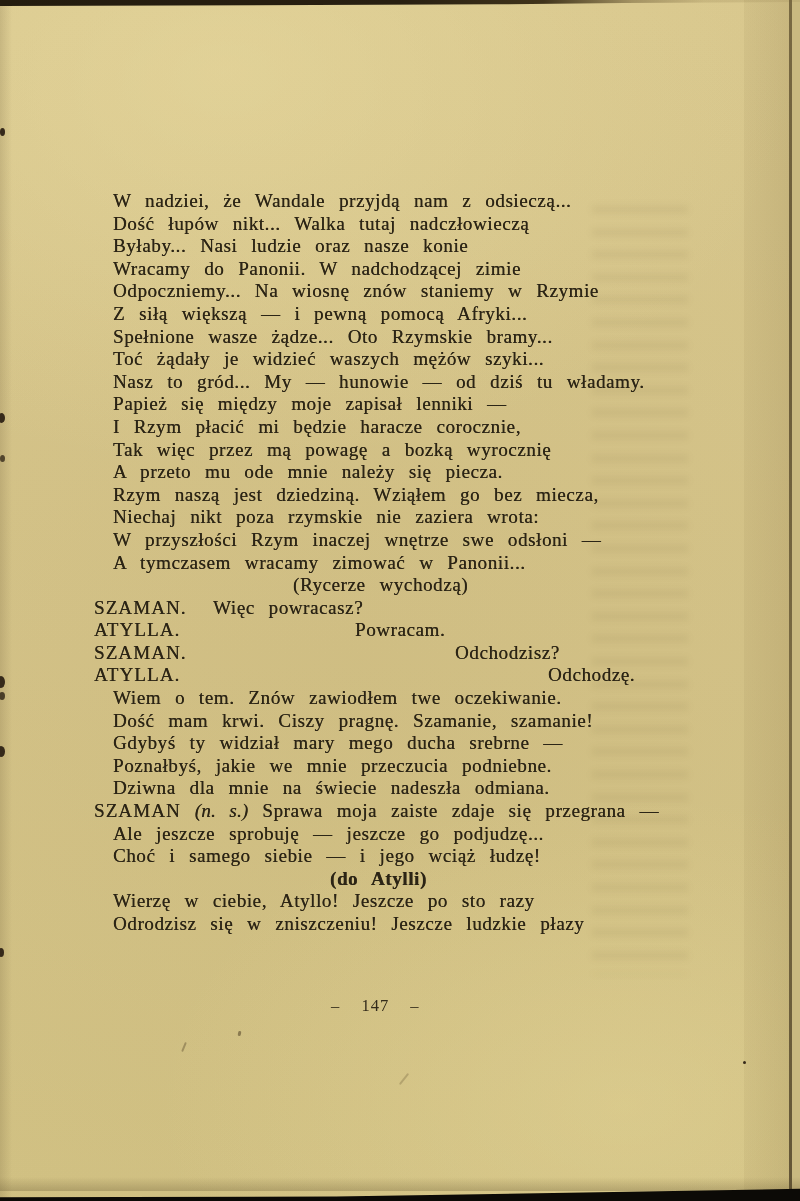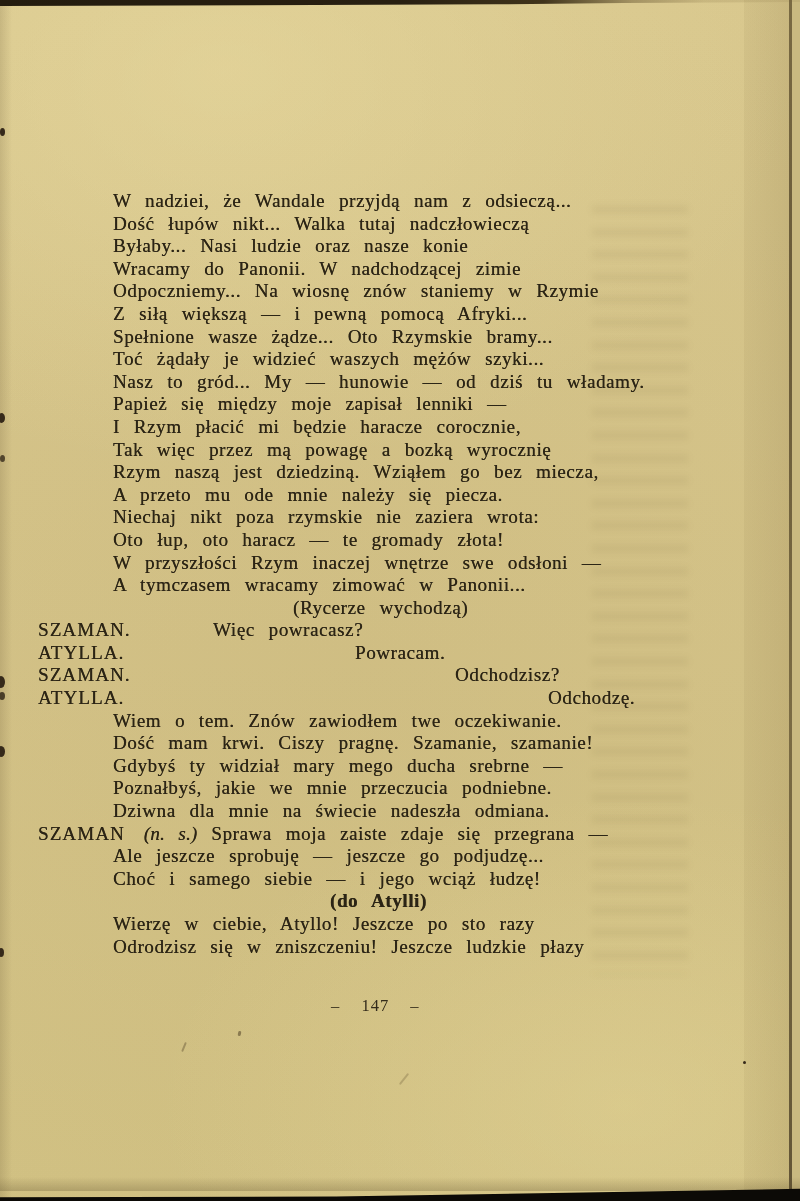--- a/index.html
+++ b/index.html
@@ -32,26 +32,26 @@
   .mark{position:absolute;background:rgba(80,66,38,.55);border-radius:2px;}
   .ghost{position:absolute;left:592px;top:205px;width:96px;height:770px;
     background:repeating-linear-gradient(180deg,rgba(110,95,50,.16) 0 9px,rgba(110,95,50,0) 9px 22.6px);
     filter:blur(3px);opacity:.5;}
   
   .text-col{position:absolute;left:0;top:190px;width:100%;
     font-size:19px;line-height:22.6px;letter-spacing:.6px;word-spacing:8.5px;
     text-shadow:.25px 0 0 rgba(43,36,21,.85);}
   .row{height:22.6px;white-space:nowrap;position:relative;}
   .vline{margin-left:113px;}
-  .speaker{margin-left:38px;letter-spacing:1.1px;}
+  .speaker{margin-left:94px;letter-spacing:1.1px;}
   .resp{position:absolute;top:0;}
   .sd{}
   .sd1{margin-left:293px;}
   .sd2{margin-left:330px;font-weight:bold;}
-  .aside{font-style:italic;margin-left:5px;letter-spacing:.2px;}
+  .aside{font-style:italic;letter-spacing:.2px;}
   .cue-text{}
   .page-number{position:absolute;top:996px;left:331px;font-size:16.5px;
     letter-spacing:1px;word-spacing:16px;color:#332b1a;
     font-family:"Liberation Serif","DejaVu Serif",serif;}
 </style>
 </head>
 <body>
 
 <div class="scan">
 
@@ -83,24 +83,23 @@
     <div class="row vline">Byłaby... Nasi ludzie oraz nasze konie</div>
     <div class="row vline">Wracamy do Panonii. W nadchodzącej zimie</div>
     <div class="row vline">Odpoczniemy... Na wiosnę znów staniemy w Rzymie</div>
     <div class="row vline">Z siłą większą — i pewną pomocą Afryki...</div>
     <div class="row vline">Spełnione wasze żądze... Oto Rzymskie bramy...</div>
     <div class="row vline">Toć żądały je widzieć waszych mężów szyki...</div>
     <div class="row vline">Nasz to gród... My — hunowie — od dziś tu władamy.</div>
     <div class="row vline">Papież się między moje zapisał lenniki —</div>
     <div class="row vline">I Rzym płacić mi będzie haracze corocznie,</div>
     <div class="row vline">Tak więc przez mą powagę a bozką wyrocznię</div>
+    <div class="row vline">A przeto mu ode mnie należy się piecza.</div>
     <div class="row vline">Rzym naszą jest dziedziną.  Wziąłem go bez miecza,</div>
-    <div class="row vline">A przeto mu ode mnie należy się piecza.</div>
     <div class="row vline">Niechaj nikt poza rzymskie nie zaziera wrota:</div>
-    <div class="row vline">Oto łup, oto haracz — te gromady złota!</div>
     <div class="row vline">W przyszłości Rzym inaczej wnętrze swe odsłoni —</div>
     <div class="row vline">A tymczasem wracamy zimować w Panonii...</div>
 
     <div class="row">
       <span class="sd sd1">(Rycerze wychodzą)</span>
     </div>
 
     <div class="row">
       <span class="speaker">SZAMAN.</span>
       <span class="resp" style="left:213px;">Więc powracasz?</span>

